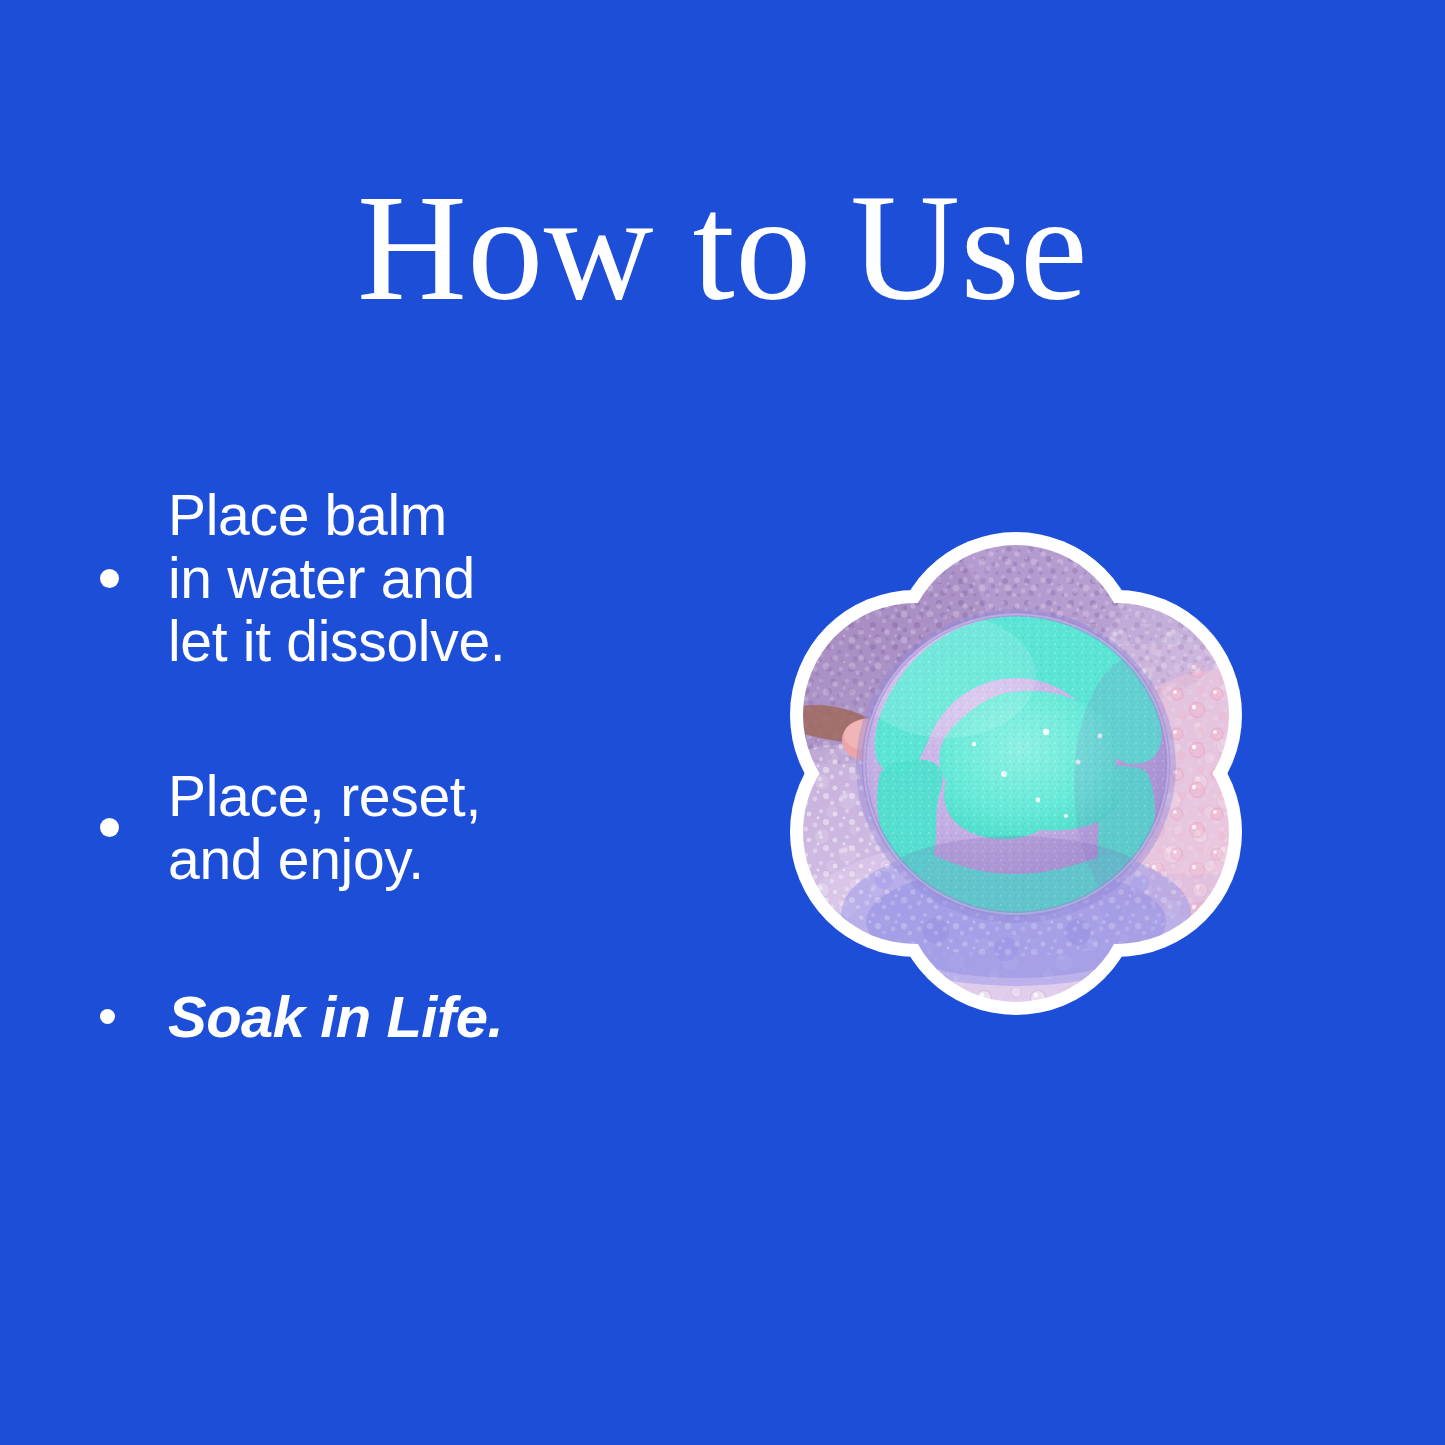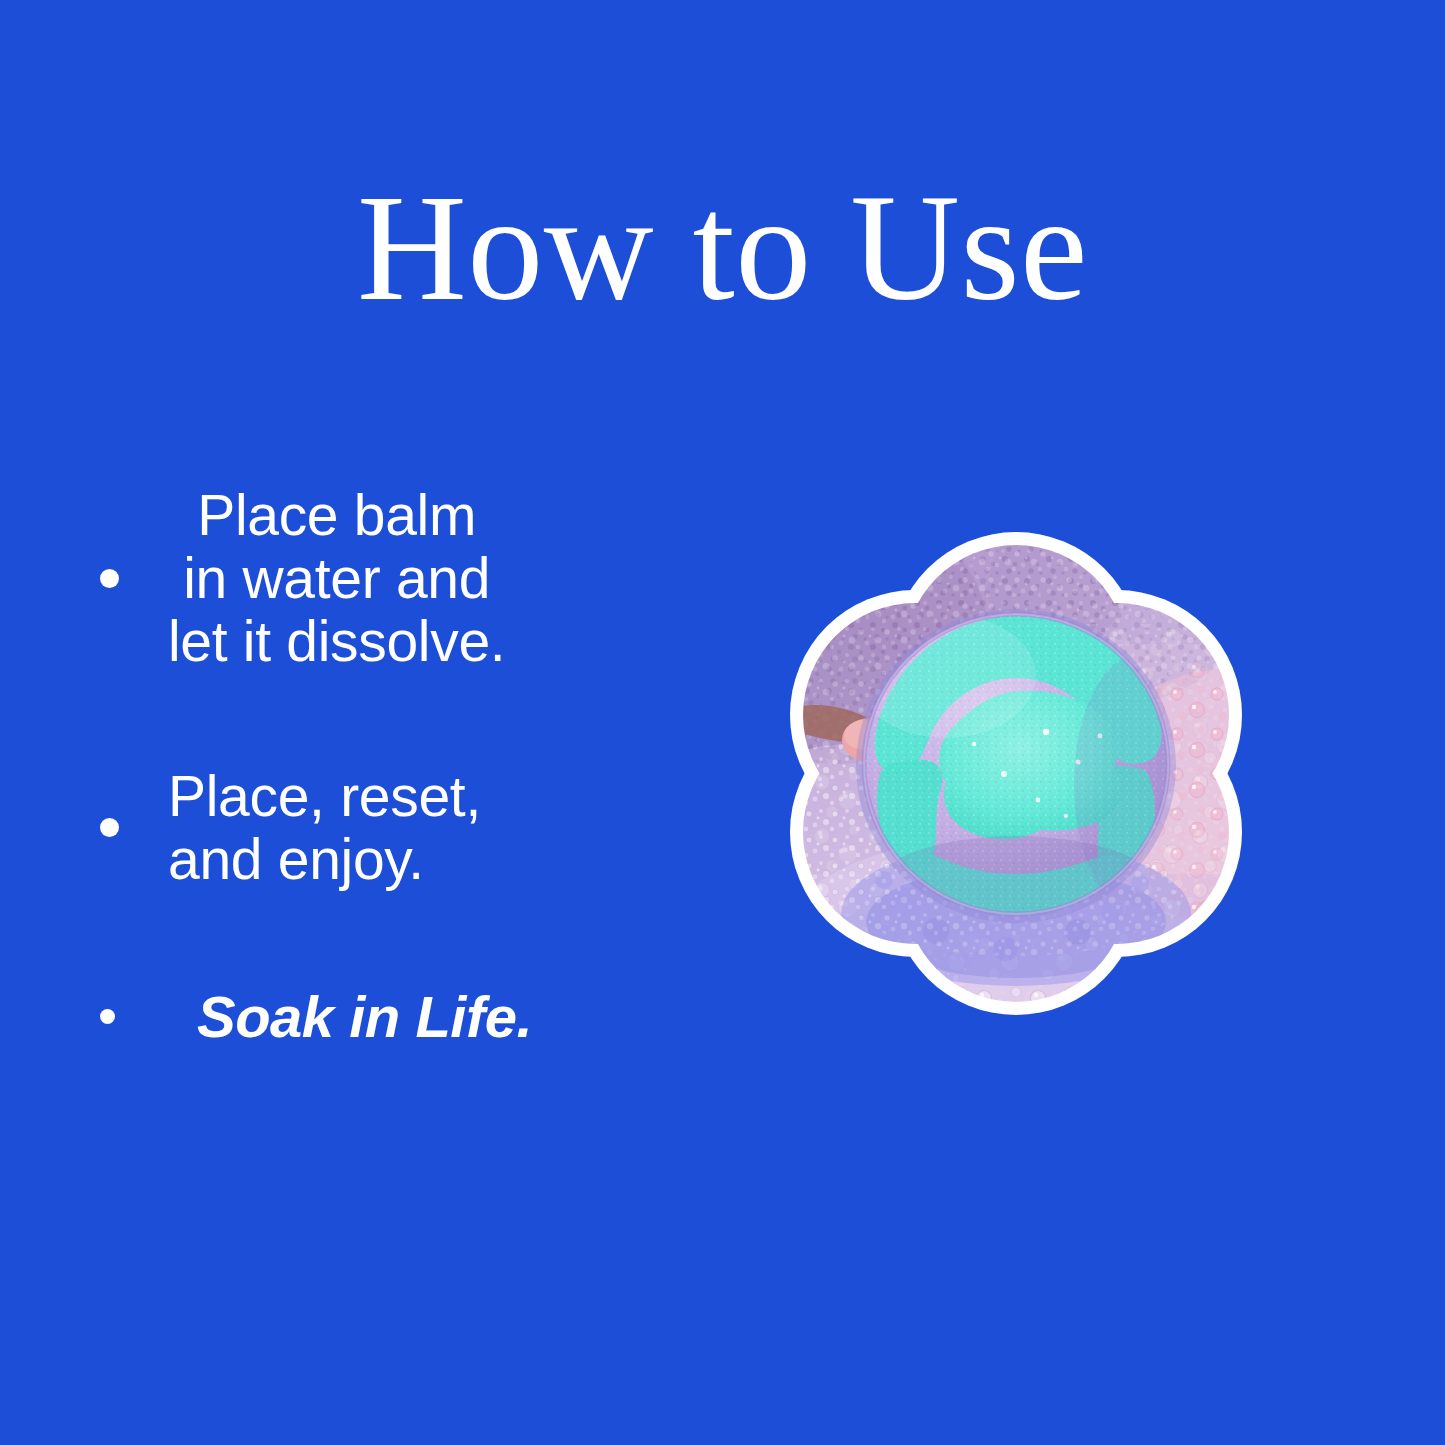--- a/index.html
+++ b/index.html
@@ -87,23 +87,23 @@
     white-space: pre-line;
   }
 
   .bullet-text.emphasis {
     font-weight: 700;
     font-style: italic;
     font-size: 58px;
     letter-spacing: -0.5px;
   }
 
-  #bullet-1 { margin-top: 0px; text-align: center; }
+  #bullet-1 { margin-top: 0px; }
   #bullet-2 { margin-top: 92px; }
-  #bullet-3 { margin-top: 94px; gap: 29px; }
+  #bullet-3 { margin-top: 94px; }
 
   
   .flower-wrap {
     position: absolute;
     left: 648px;
     top: 444px;
     width: 736px;
     height: 736px;
   }
 

